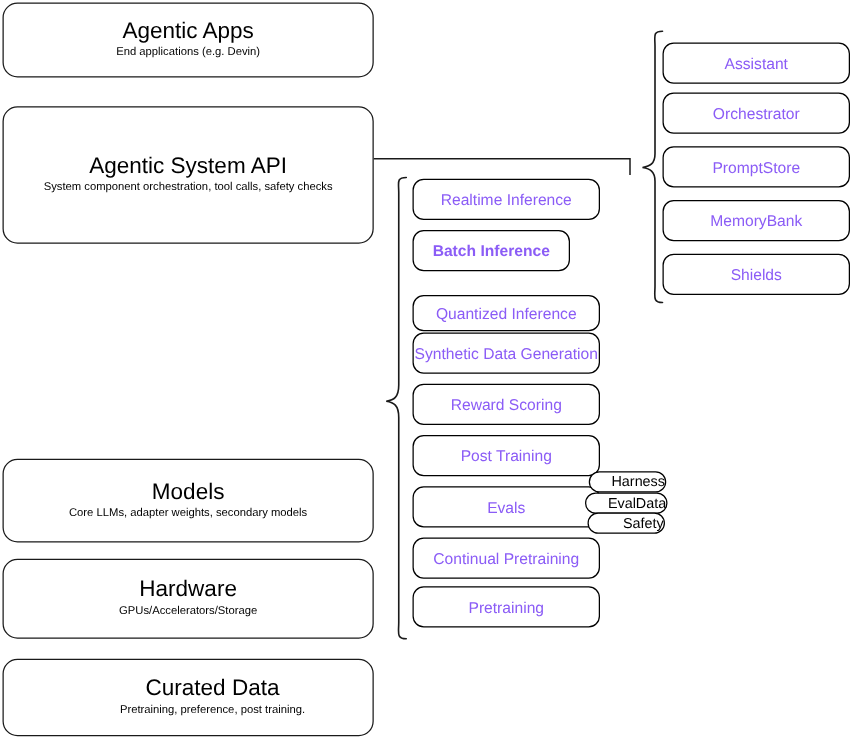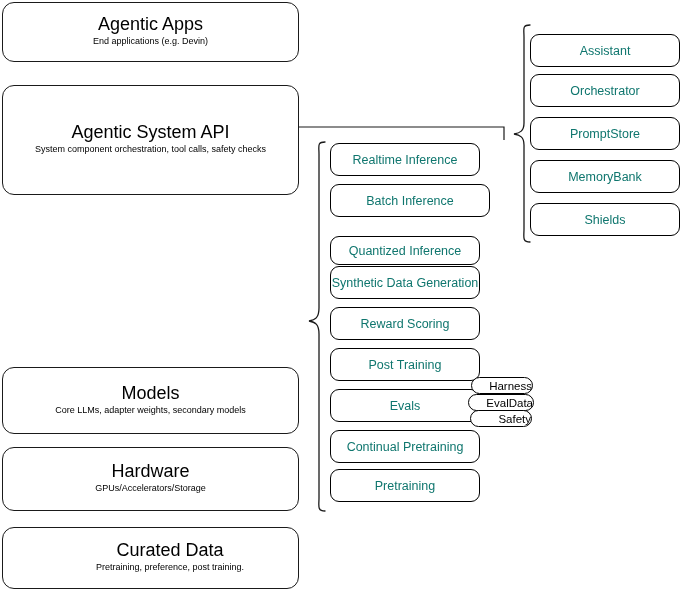--- a/index.html
+++ b/index.html
@@ -49,21 +49,21 @@
     box-sizing: border-box;
     border: 1.4px solid #000000;
     border-radius: 9px;
     background: #ffffff;
     display: flex;
     align-items: center;
     justify-content: center;
     text-align: center;
     font-size: 12.5px;
     line-height: 16px;
-    color: #0f766e;
+    color: #8b5cf6;
     white-space: nowrap;
   }
   .pill {
     position: absolute;
     box-sizing: border-box;
     border: 1.4px solid #000000;
     border-radius: 999px;
     background: #ffffff;
     display: flex;
     align-items: center;
@@ -129,21 +129,21 @@
                C 20 178, 16 180, 10 181
                C 16 182, 20 184, 20 194
                L 20 358
                C 20 366, 18 371, 26 371" fill="none" stroke="#1a1a1a" stroke-width="1.3" stroke-linecap="round"></path>
     </svg>
   </div>
 
   <div class="cap-box" style="left:330px; top:143px; width:150px; height:33px;">
     <span>Realtime Inference</span>
   </div>
-  <div class="cap-box" style="left:330px; top:184px; width:160px; height:33px;">
+  <div class="cap-box" style="left:330px; top:184px; width:126px; height:33px;font-weight:bold;">
     <span>Batch Inference</span>
   </div>
   <div class="cap-box" style="left:330px; top:236px; width:150px; height:29px;">
     <span>Quantized Inference</span>
   </div>
   <div class="cap-box" style="left:330px; top:266px; width:150px; height:33px;">
     <span>Synthetic Data Generation</span>
   </div>
   <div class="cap-box" style="left:330px; top:307px; width:150px; height:33px;">
     <span>Reward Scoring</span>

